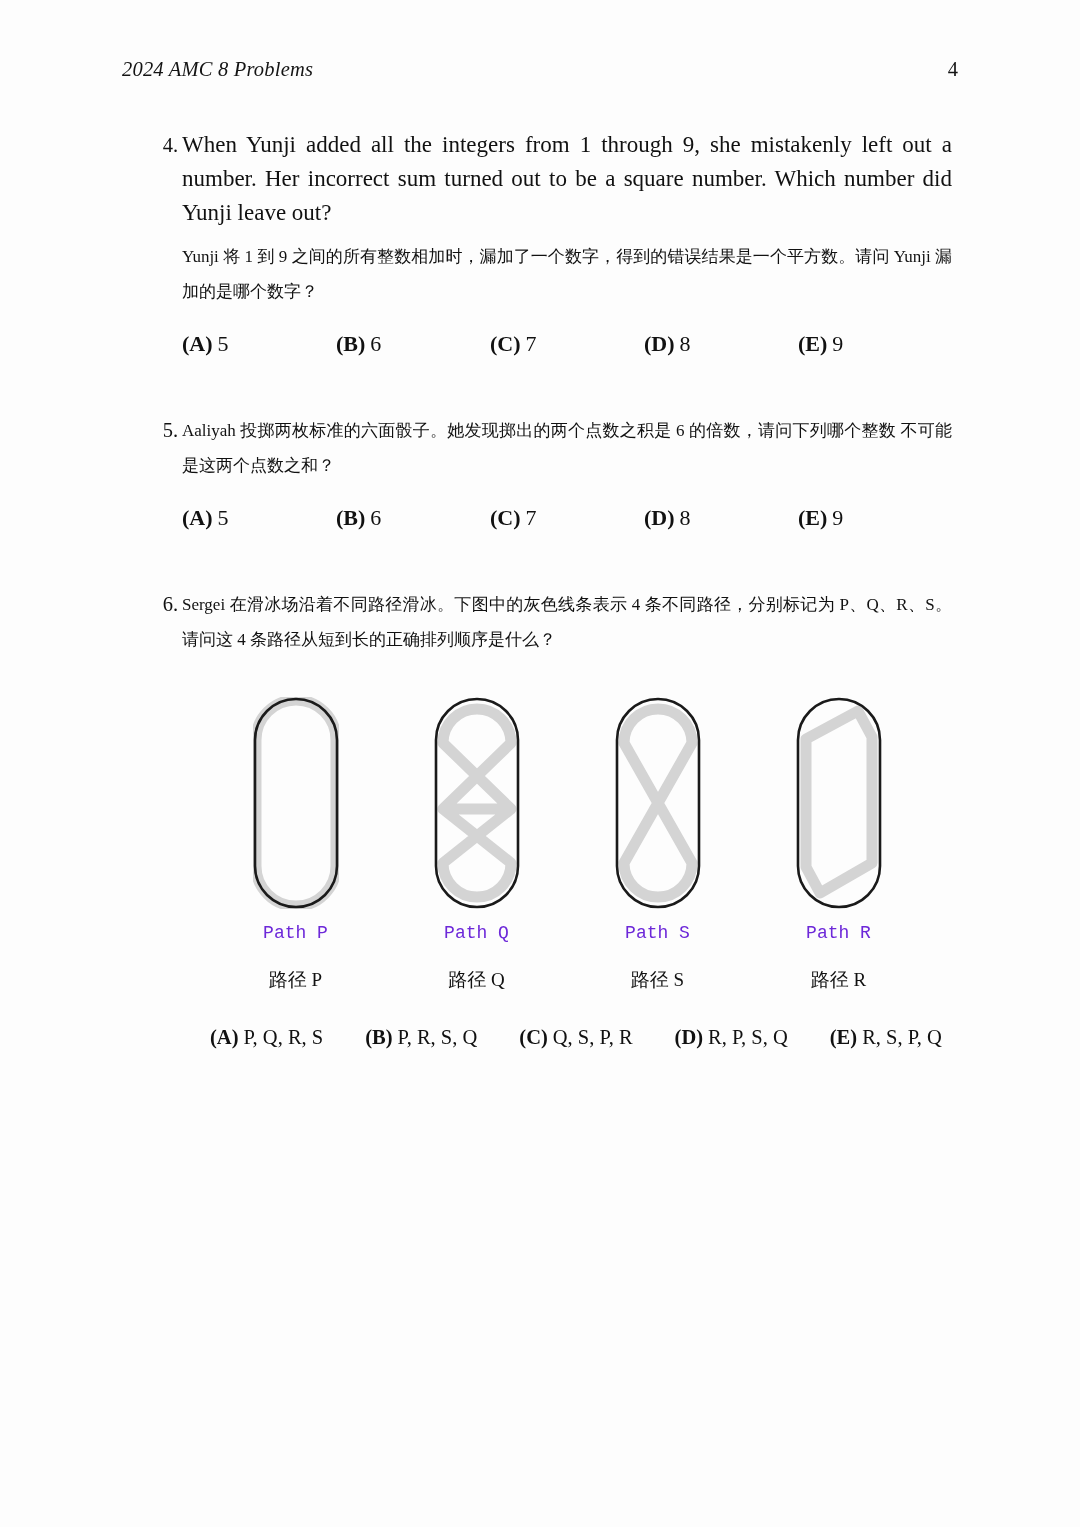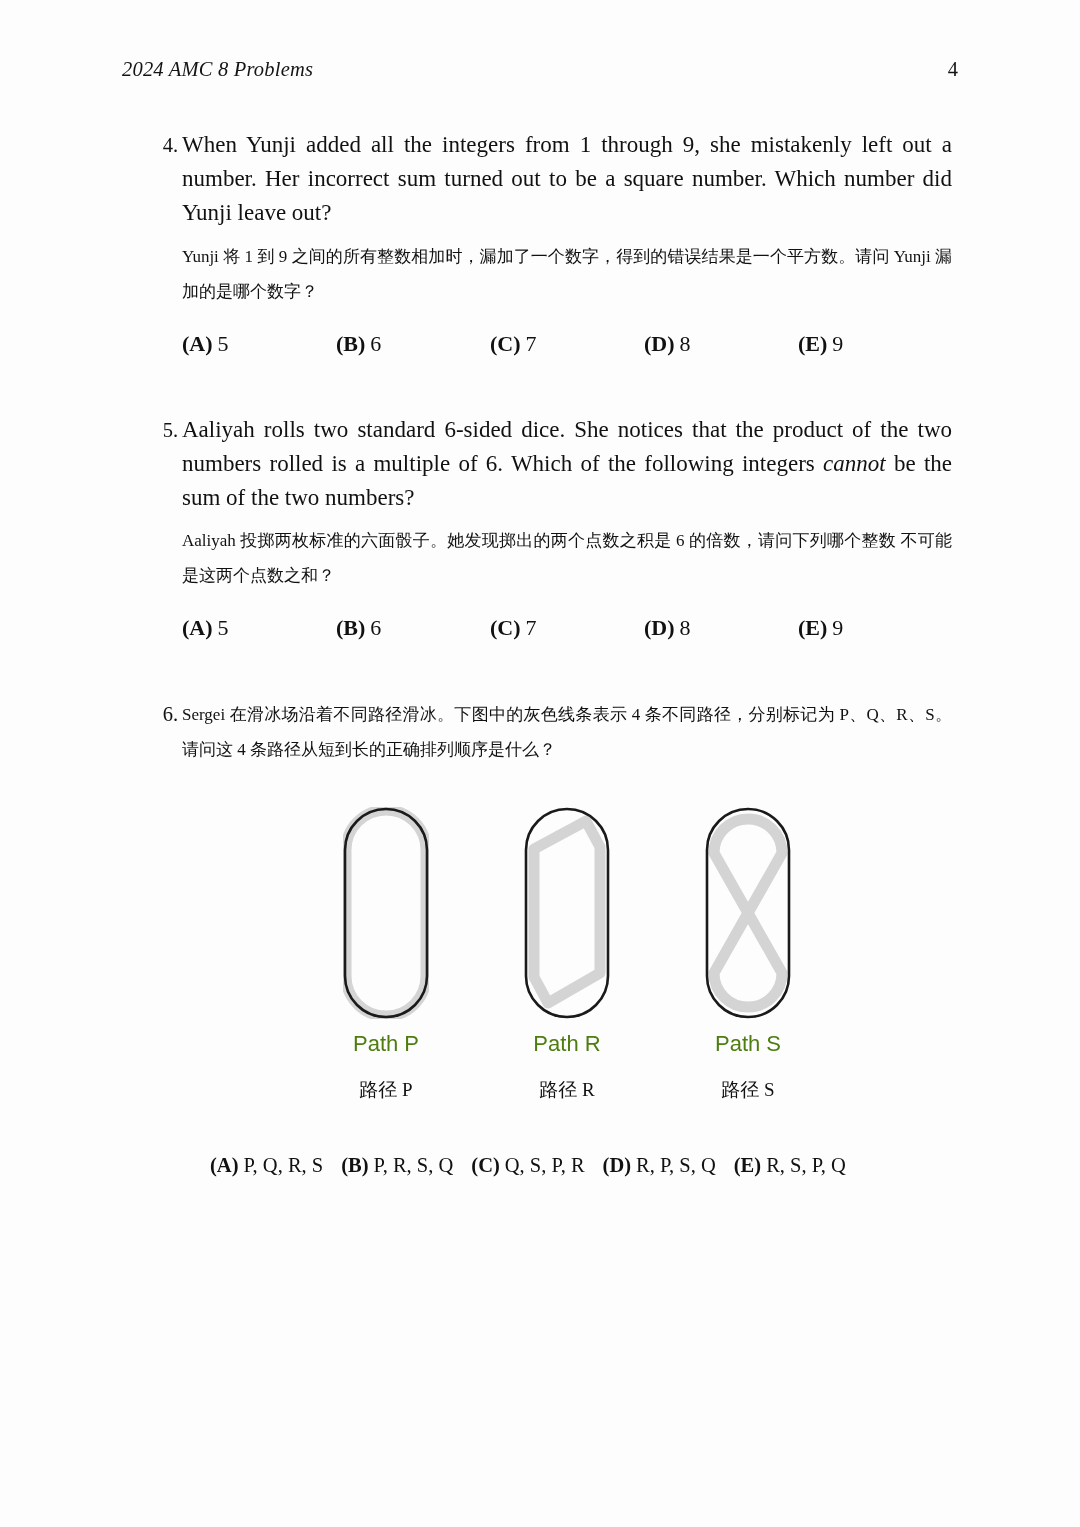--- a/index.html
+++ b/index.html
@@ -110,37 +110,38 @@
   .figure-cell {
     display: flex;
     flex-direction: column;
     align-items: center;
   }
   .figure-svg {
     display: block;
   }
   .fig-label-en {
     margin-top: 12px;
-    font-size: 22px;
+    font-size: 18px;
     line-height: 25px;
-    color: #4d7c0f;
-    font-family: Liberation Sans, sans-serif;
+    color: #6d28d9;
+    font-family: Liberation Mono, monospace;
   }
   .fig-label-zh {
     margin-top: 21px;
     font-size: 19px;
     line-height: 25px;
     color: #111111;
   }
   .q6-choices {
-    margin-top: 52px;
+    margin-top: 34px;
     margin-left: 28px;
     display: flex;
     font-size: 20.5px;
     color: #111111;
+    gap: 24px;
   }
   .q6-choices .choice {
     white-space: nowrap;
     margin-right: 18px;
   }
 </style>
 </head>
 <body>
 
 <div class="page">
@@ -173,21 +174,20 @@
           <div class="choice">
             <span class="choice-letter">(E)</span><span>9</span>
           </div>
         </div>
       </div>
     </div>
 
     <div class="problem" style="margin-top:26px;">
       <div class="problem-num">5.</div>
       <div class="problem-body">
-        <p class="para-en"><span>Aaliyah rolls two standard 6-sided dice. She notices that the product of the two numbers rolled is a multiple of 6. Which of the following integers </span><span class="it">cannot</span><span> be the sum of the two numbers?</span></p>
         <p class="para-zh">Aaliyah 投掷两枚标准的六面骰子。她发现掷出的两个点数之积是 6 的倍数，请问下列哪个整数 不可能 是这两个点数之和？</p>
         <div class="choices spread">
           <div class="choice">
             <span class="choice-letter">(A)</span><span>5</span>
           </div>
           <div class="choice">
             <span class="choice-letter">(B)</span><span>6</span>
           </div>
           <div class="choice">
             <span class="choice-letter">(C)</span><span>7</span>
@@ -211,48 +211,63 @@
 
           <div class="figure-cell">
             <svg class="figure-svg" width="86" height="212" viewBox="0 0 86 212">
               <rect x="3" y="3" width="80" height="206" rx="40" ry="40" fill="none" stroke="#d4d4d4" stroke-width="11"></rect>
               <rect x="2" y="2" width="82" height="208" rx="41" ry="41" fill="none" stroke="#1a1a1a" stroke-width="2.6"></rect>
             </svg>
             <div class="fig-label-en">Path P</div>
             <div class="fig-label-zh">路径 P</div>
           </div>
 
+          <div class="figure-cell">
+            <svg class="figure-svg" width="86" height="212" viewBox="0 0 86 212">
+              <path d="M 9 46 A 34 34 0 0 1 77 46
+                       L 9 112
+                       L 77 112
+                       L 9 166
+                       A 34 34 0 0 0 77 166
+                       L 9 112
+                       L 77 112
+                       L 9 46 Z" fill="none" stroke="#d4d4d4" stroke-width="11" stroke-linejoin="round"></path>
+              <rect x="2" y="2" width="82" height="208" rx="41" ry="41" fill="none" stroke="#1a1a1a" stroke-width="2.6"></rect>
+            </svg>
+            <div class="fig-label-en">Path Q</div>
+            <div class="fig-label-zh">路径 Q</div>
+          </div>
+
+          <div class="figure-cell">
+            <svg class="figure-svg" width="86" height="212" viewBox="0 0 86 212">
+              <path d="M 9 46 A 34 34 0 0 1 77 46
+                       L 9 166
+                       A 34 34 0 0 0 77 166
+                       L 9 46 Z" fill="none" stroke="#d4d4d4" stroke-width="11" stroke-linejoin="round"></path>
+              <rect x="2" y="2" width="82" height="208" rx="41" ry="41" fill="none" stroke="#1a1a1a" stroke-width="2.6"></rect>
+            </svg>
+            <div class="fig-label-en">Path S</div>
+            <div class="fig-label-zh">路径 S</div>
+          </div>
 
           <div class="figure-cell">
             <svg class="figure-svg" width="86" height="212" viewBox="0 0 86 212">
               <path d="M 10 42
                        L 62 14
                        L 76 40
                        L 76 166
                        L 24 196
                        L 10 170
                        Z" fill="none" stroke="#d4d4d4" stroke-width="11" stroke-linejoin="round"></path>
               <rect x="2" y="2" width="82" height="208" rx="41" ry="41" fill="none" stroke="#1a1a1a" stroke-width="2.6"></rect>
             </svg>
             <div class="fig-label-en">Path R</div>
             <div class="fig-label-zh">路径 R</div>
           </div>
 
-          <div class="figure-cell">
-            <svg class="figure-svg" width="86" height="212" viewBox="0 0 86 212">
-              <path d="M 9 46 A 34 34 0 0 1 77 46
-                       L 9 166
-                       A 34 34 0 0 0 77 166
-                       L 9 46 Z" fill="none" stroke="#d4d4d4" stroke-width="11" stroke-linejoin="round"></path>
-              <rect x="2" y="2" width="82" height="208" rx="41" ry="41" fill="none" stroke="#1a1a1a" stroke-width="2.6"></rect>
-            </svg>
-            <div class="fig-label-en">Path S</div>
-            <div class="fig-label-zh">路径 S</div>
-          </div>
-
         </div>
 
         <div class="q6-choices">
           <div class="choice">
             <span class="choice-letter">(A)</span><span>P, Q, R, S</span>
           </div>
           <div class="choice">
             <span class="choice-letter">(B)</span><span>P, R, S, Q</span>
           </div>
           <div class="choice">

